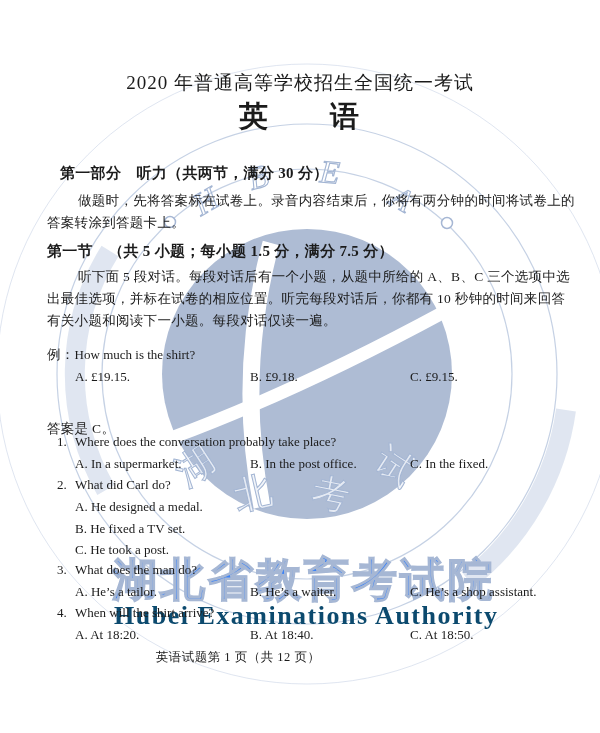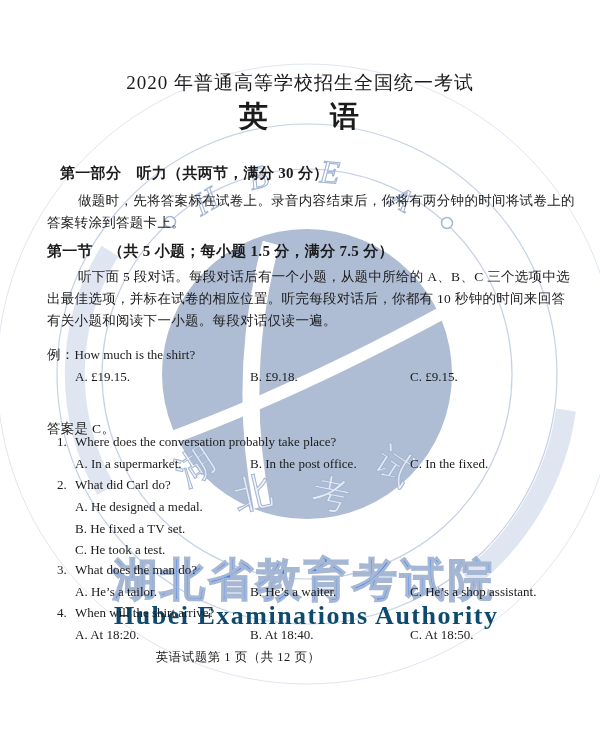--- a/index.html
+++ b/index.html
@@ -129,21 +129,21 @@
     <span class="ob">B. In the post office.</span>
     <span class="oc">C. In the fixed.</span>
   </div>
 
   <div class="abs en q-line q2">
     <span class="num">2.</span>
     <span class="qt">What did Carl do?</span>
   </div>
   <div class="abs en stack q2a">A. He designed a medal.</div>
   <div class="abs en stack q2b">B. He fixed a TV set.</div>
-  <div class="abs en stack q2c">C. He took a test.</div>
+  <div class="abs en stack q2c">C. He took a post.</div>
 
   <div class="abs en q-line q3">
     <span class="num">3.</span>
     <span class="qt">What does the man do?</span>
   </div>
   <div class="abs en optrow q3o">
     <span class="oa">A. He’s a tailor.</span>
     <span class="ob">B. He’s a waiter.</span>
     <span class="oc">C. He’s a shop assistant.</span>
   </div>

